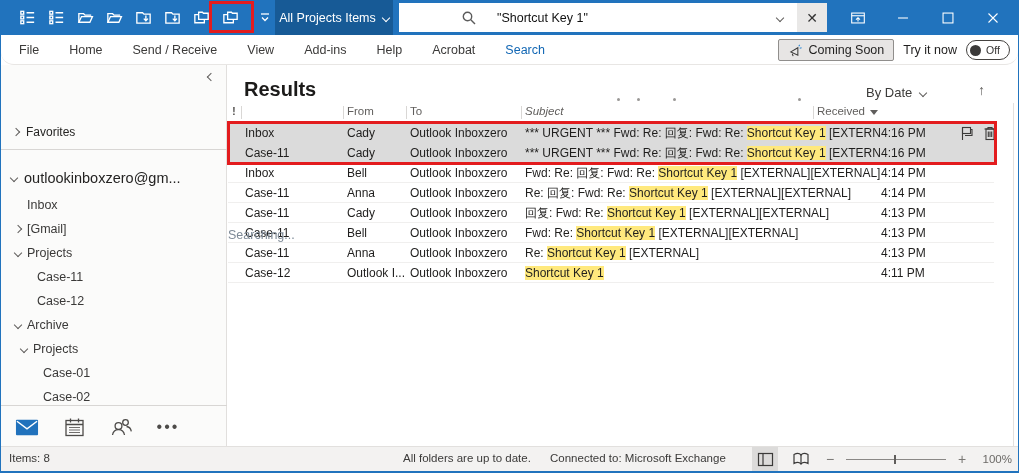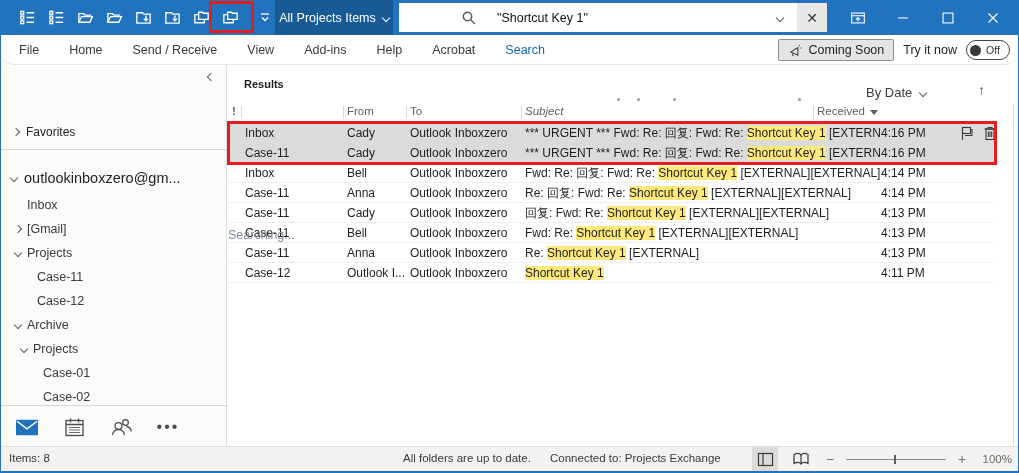--- a/index.html
+++ b/index.html
@@ -51,21 +51,21 @@
   .tree-row { height:24px; display:flex; align-items:center; gap:6px; font-size:12.5px; color:#3a3938; cursor:pointer; }
   .pl26 { padding-left:26px; } .pl14c { padding-left:14px; } .pl36 { padding-left:36px; }
   .pl10c { padding-left:14px; } .pl20c { padding-left:20px; } .pl42 { padding-left:42px; }
   .side-bottom-divider { position:absolute; left:0; top:340px; width:226px; height:1px; background:#d8d6d4; }
   .module-nav { position:absolute; left:14px; top:344px; height:36px; display:flex; align-items:center; gap:23px; }
   .module-icon { width:24px; height:22px; display:flex; align-items:center; justify-content:center; cursor:pointer; }
   .dots-more { font-size:16px; color:#4d4b49; letter-spacing:2px; line-height:10px; }
 
   
   .main { position:absolute; left:227px; top:65px; width:791px; height:383px; background:#fff; }
-  .results-title { position:absolute; left:16px; top:13px; font-size:11px; font-weight:bold; color:#1c1b1a; }
+  .results-title { position:absolute; left:16px; top:13px; font-size:20px; font-weight:bold; color:#1c1b1a; }
   .bydate { position:absolute; left:638px; top:20px; display:flex; align-items:center; gap:8px; font-size:13px; color:#3c3b39; cursor:pointer; }
   .sort-arrow { position:absolute; left:750px; top:17px; font-size:14px; color:#5f5d5b; cursor:pointer; }
   .header-row { position:absolute; left:0; top:38px; width:766px; height:19px; border-bottom:1px solid #dfdddb; font-size:11.5px; color:#605e5c; }
   .hcell { position:absolute; top:2px; white-space:nowrap; cursor:pointer; }
   .hsep { position:absolute; top:3px; width:1px; height:13px; background:#d9d7d5; }
   .hdot { position:absolute; top:-5px; width:3px; height:3px; border-radius:50%; background:#9a9896; }
   .tri-down { display:inline-block; width:0; height:0; border-left:4px solid transparent; border-right:4px solid transparent; border-top:5px solid #605e5c; margin-left:5px; }
   .rows { position:absolute; left:0; top:58px; width:766px; }
   .mail-row { position:relative; height:20px; border-bottom:1px solid #f0efee; cursor:pointer; }
   .mail-row.sel { background:#dbdbdb; border-bottom:none; }
@@ -411,21 +411,21 @@
       </div>
     </div>
 
     <div class="searching">Searching...</div>
     <div class="scroll-divider"></div>
   </div>
 
   <div class="statusbar">
     <span class="sb-text sb-items">Items: 8</span>
     <span class="sb-text sb-sync">All folders are up to date.</span>
-    <span class="sb-text sb-conn">Connected to: Projects Exchange</span>
+    <span class="sb-text sb-conn">Connected to: Microsoft Exchange</span>
     <div class="sb-right">
       <span class="view-btn active">
           <svg width="17" height="15" viewBox="0 0 17 15" fill="none" stroke="#3b3a39" stroke-width="1.2">
             <rect x="1.5" y="1.5" width="14" height="12"></rect>
             <path d="M6 1.5v12"></path>
           </svg>
         </span>
       <span class="view-btn">
           <svg width="18" height="14" viewBox="0 0 18 14" fill="none" stroke="#3b3a39" stroke-width="1.2">
             <path d="M2 2.5c2.5-1.3 5.5-1.3 7 .5 1.5-1.8 4.5-1.8 7-.5v9c-2.5-1.3-5.5-1.3-7 .5-1.5-1.8-4.5-1.8-7-.5v-9z"></path>

